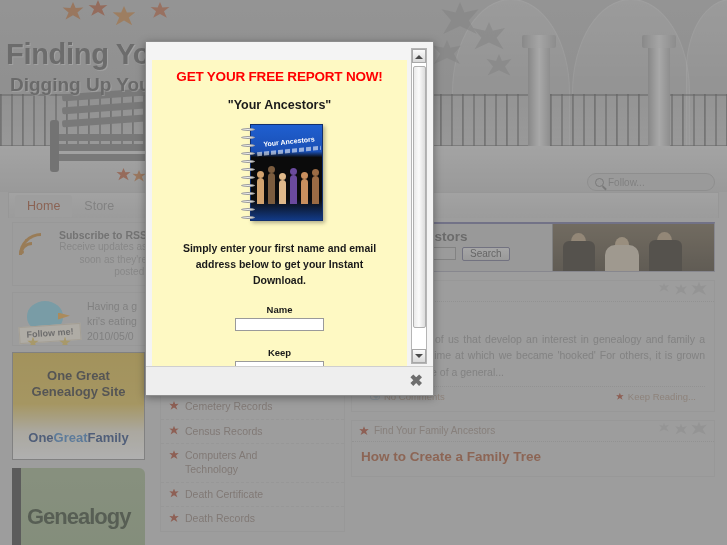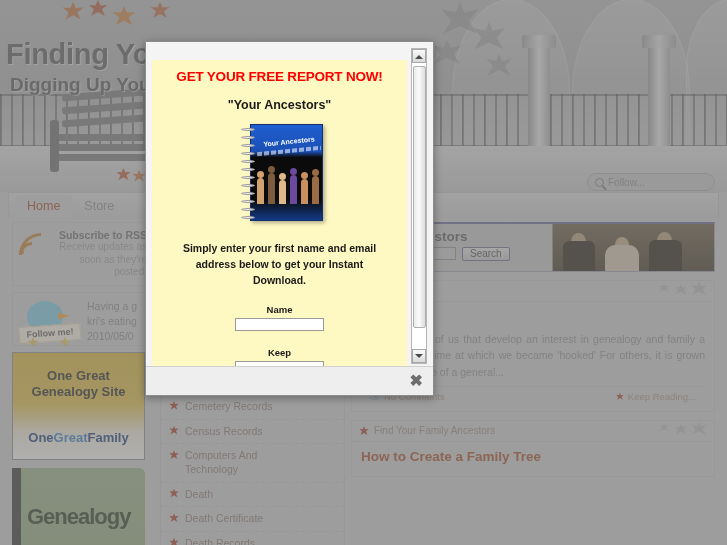--- a/index.html
+++ b/index.html
@@ -366,24 +366,20 @@
             <span class="maple"></span>
             <span>Cemetery Records</span>
           </div>
         <div class="cat-item">
             <span class="maple"></span>
             <span>Census Records</span>
           </div>
         <div class="cat-item">
             <span class="maple"></span>
             <span style="max-width:98px;display:inline-block;">Computers And Technology</span>
-          </div>
-        <div class="cat-item">
-            <span class="maple"></span>
-            <span>Death</span>
           </div>
         <div class="cat-item">
             <span class="maple"></span>
             <span>Death Certificate</span>
           </div>
         <div class="cat-item">
             <span class="maple"></span>
             <span>Death Records</span>
           </div>
 

